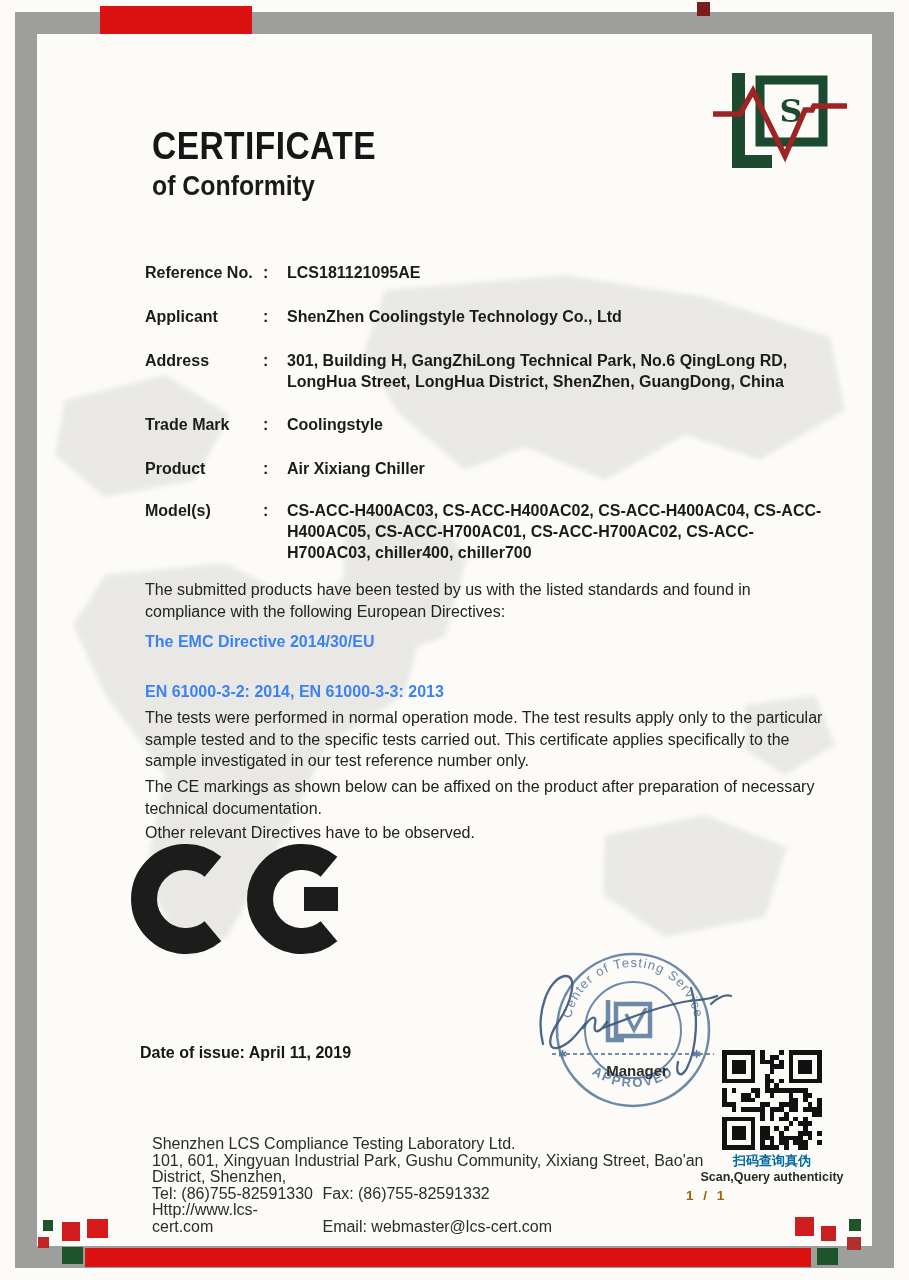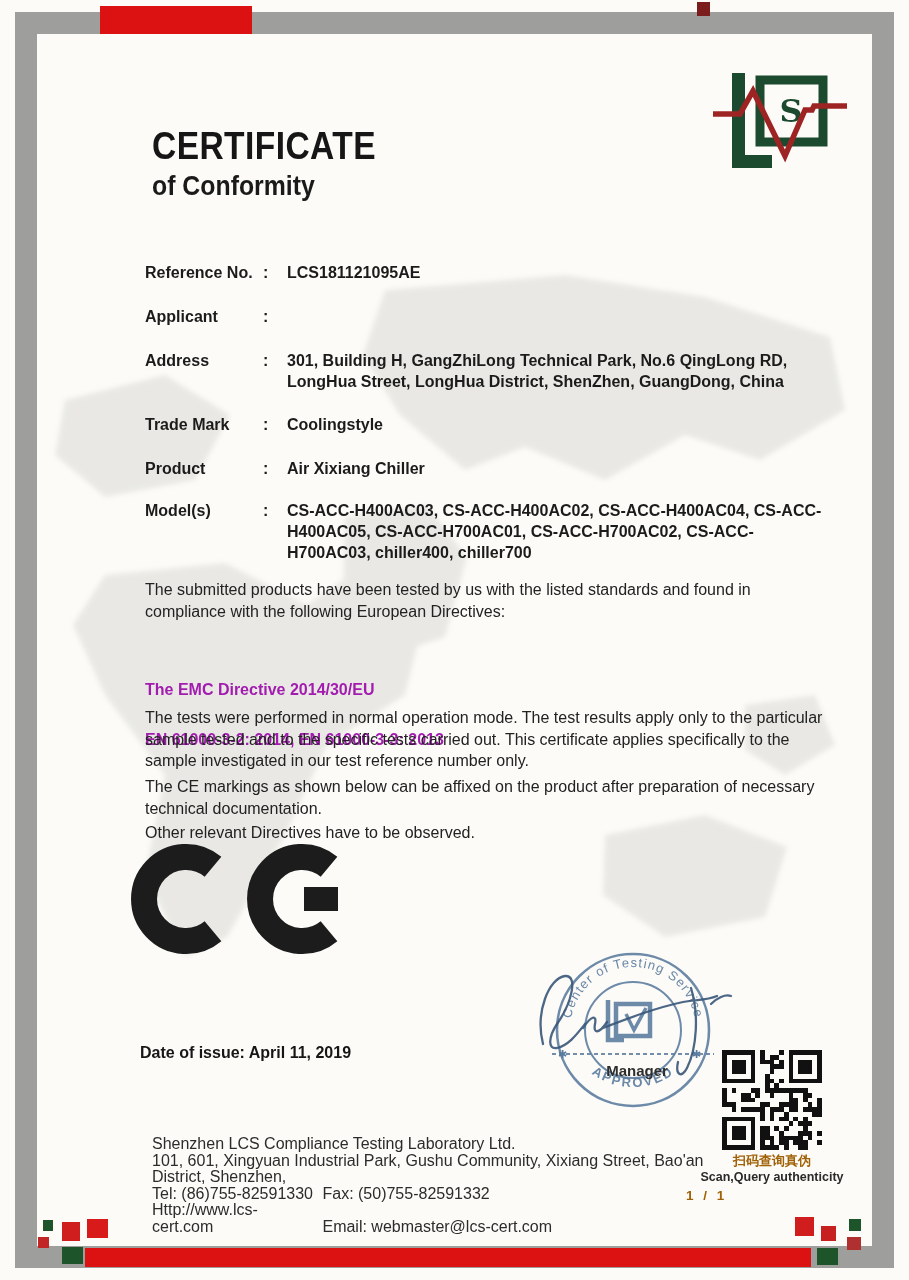--- a/index.html
+++ b/index.html
@@ -29,30 +29,30 @@
             transform:scaleX(.92);transform-origin:left;white-space:nowrap;}
   .logo-svg{position:absolute;left:713px;top:64px;}
   
   .field-row{position:absolute;left:145px;display:flex;font-size:16px;font-weight:bold;
              line-height:21px;color:#1b1b1b;justify-content:center;}
   .f-label{flex:0 0 118px;}
   .f-colon{flex:0 0 24px;}
   .f-value{width:540px;}
   
   .para{position:absolute;left:145px;width:690px;font-size:16px;line-height:21.5px;color:#222;}
-  .para.bold{font-weight:bold;color:#a21caf;margin-top:48px;}
+  .para.bold{font-weight:bold;color:#3b82f6;}
   
   .ce-svg{position:absolute;left:130px;top:843px;}
   .date-line{position:absolute;left:140px;top:1044px;font-size:16px;font-weight:bold;color:#161616;}
   .stamp-svg{position:absolute;left:528px;top:948px;}
   .signature-svg{position:absolute;left:505px;top:952px;}
   
   .qr-box{position:absolute;left:722px;top:1050px;width:100px;}
   .qr-captions{position:absolute;left:672px;top:1153px;width:200px;text-align:center;}
-  .qr-zh{font-size:13px;font-weight:bold;color:#a16207;line-height:16px;}
+  .qr-zh{font-size:13px;font-weight:bold;color:#0369a1;line-height:16px;}
   .qr-en{font-size:12.5px;font-weight:bold;color:#2a2a2a;line-height:16px;}
   
   .footer{position:absolute;left:152px;top:1136px;font-size:16px;line-height:16.5px;color:#2c2c2c;width:560px;}
   .footer .col{display:inline-block;width:166px;}
   .page-num{position:absolute;left:686px;top:1188px;font-size:13.5px;font-weight:bold;
             letter-spacing:3px;color:#a16207;}
 </style>
 </head>
 <body>
 
@@ -104,20 +104,21 @@
   </div>
 
   <div class="field-row" style="top:262px">
     <span class="f-label">Reference No.</span>
     <span class="f-colon">:</span>
     <span class="f-value">LCS181121095AE</span>
   </div>
   <div class="field-row" style="top:306px">
     <span class="f-label">Applicant</span>
     <span class="f-colon">:</span>
+    <span class="f-value">ShenZhen Coolingstyle Technology Co., Ltd</span>
   </div>
   <div class="field-row" style="top:350px">
     <span class="f-label">Address</span>
     <span class="f-colon">:</span>
     <span class="f-value">301, Building H, GangZhiLong Technical Park, No.6 QingLong RD, LongHua Street, LongHua District, ShenZhen, GuangDong, China</span>
   </div>
   <div class="field-row" style="top:414px">
     <span class="f-label">Trade Mark</span>
     <span class="f-colon">:</span>
     <span class="f-value">Coolingstyle</span>
@@ -329,21 +330,21 @@
   <div class="qr-captions">
     <div class="qr-zh">扫码查询真伪</div>
     <div class="qr-en">Scan,Query authenticity</div>
   </div>
 
   <div class="footer">
     <div>Shenzhen LCS Compliance Testing Laboratory Ltd.</div>
     <div>101, 601, Xingyuan Industrial Park, Gushu Community, Xixiang Street, Bao'an District, Shenzhen,</div>
     <div>
       <span class="col">Tel: (86)755-82591330</span>
-      <span>Fax: (50)755-82591332</span>
+      <span>Fax: (86)755-82591332</span>
     </div>
     <div>
       <span class="col">Http://www.lcs-cert.com</span>
       <span>Email: webmaster@lcs-cert.com</span>
     </div>
   </div>
 
   <div class="page-num">1 / 1</div>
 
 </div>

